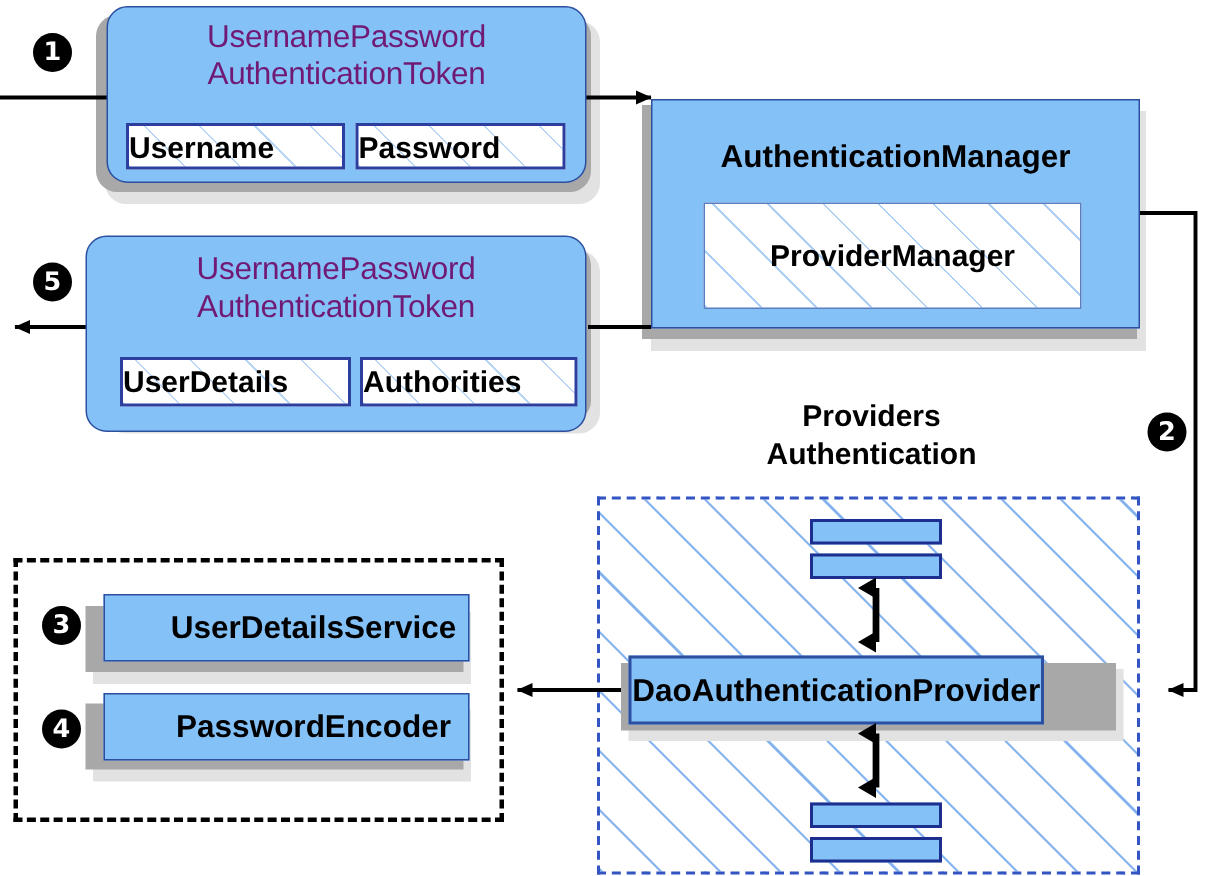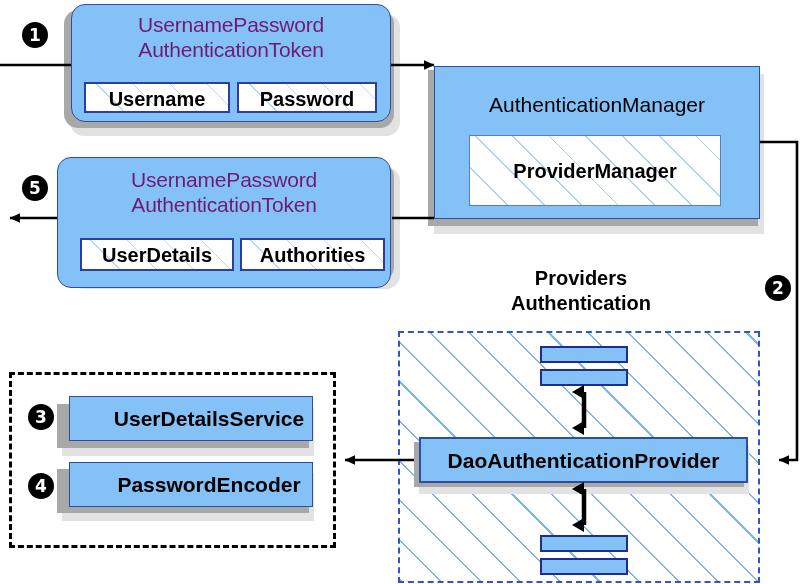--- a/index.html
+++ b/index.html
@@ -69,21 +69,20 @@
     position: absolute;
     box-sizing: border-box;
     background: #ffffff;
     border: 2px solid #2c3f9e;
     background-image:
       repeating-linear-gradient(45deg,
         rgba(130,180,240,0.55) 0px,
         rgba(130,180,240,0.55) 1px,
         rgba(255,255,255,0) 1px,
         rgba(255,255,255,0) 26px);
-    text-align: center;
     font-size: 20px;
     font-weight: bold;
     color: #000000;
     line-height: 30px;
     white-space: nowrap;
     overflow: hidden;
   }
 
   
   .mgr-shadow-far {
@@ -101,21 +100,21 @@
     box-sizing: border-box;
     background: #84c1f7;
     border: 1.5px solid #2c4fa0;
     z-index: 20;
   }
   .mgr-title {
     position: absolute;
     left: 0; right: 0; top: 26px;
     text-align: center;
     font-size: 21px;
-    font-weight: normal;
+    font-weight: bold;
     color: #000000;
   }
   .mgr-inner {
     position: absolute;
     box-sizing: border-box;
     background: #ffffff;
     border: 1.5px solid #5a7fc0;
     background-image:
       repeating-linear-gradient(45deg,
         rgba(120,175,238,0.60) 0px,
@@ -304,21 +303,21 @@
       <marker id="arrowDn2" markerWidth="15" markerHeight="13" refX="7.5" refY="12.5" orient="auto" markerUnits="userSpaceOnUse">
         <path d="M0.5,12.5 L7.5,0.5 L14.5,12.5 Z" fill="#000000"></path>
       </marker>
     </defs>
     <line x1="584" y1="428" x2="584" y2="392" stroke="#000000" stroke-width="4.5" marker-start="url(#arrowDn2)" marker-end="url(#arrowUp2)"></line>
     <line x1="584" y1="525" x2="584" y2="489" stroke="#000000" stroke-width="4.5" marker-start="url(#arrowDn2)" marker-end="url(#arrowUp2)"></line>
   </svg>
 
   <div class="dao-shadow-far" style="left:419px; top:446px; width:330px; height:48px;"></div>
   <div class="dao-shadow-near" style="left:414px; top:442px; width:330px; height:45px;"></div>
-  <div class="dao-card" style="left:419px; top:437px; width:329px; height:46px;">DaoAuthenticationProvider</div>
+  <div class="dao-card" style="left:419px; top:437px; width:277px; height:46px;">DaoAuthenticationProvider</div>
 
   <div class="bl-region" style="left:9px; top:372px; width:327px; height:176px;"></div>
 
   <div class="step-num" style="left:28px; top:404px;">3</div>
   <div class="step-num" style="left:28px; top:473px;">4</div>
 
   <div class="svc-shadow-far" style="left:62px; top:408px; width:252px; height:48px;"></div>
   <div class="svc-shadow-near" style="left:57px; top:404px; width:252px; height:44px;"></div>
   <div class="svc-card" style="left:69px; top:396px; width:244px; height:45px;">UserDetailsService</div>
 

